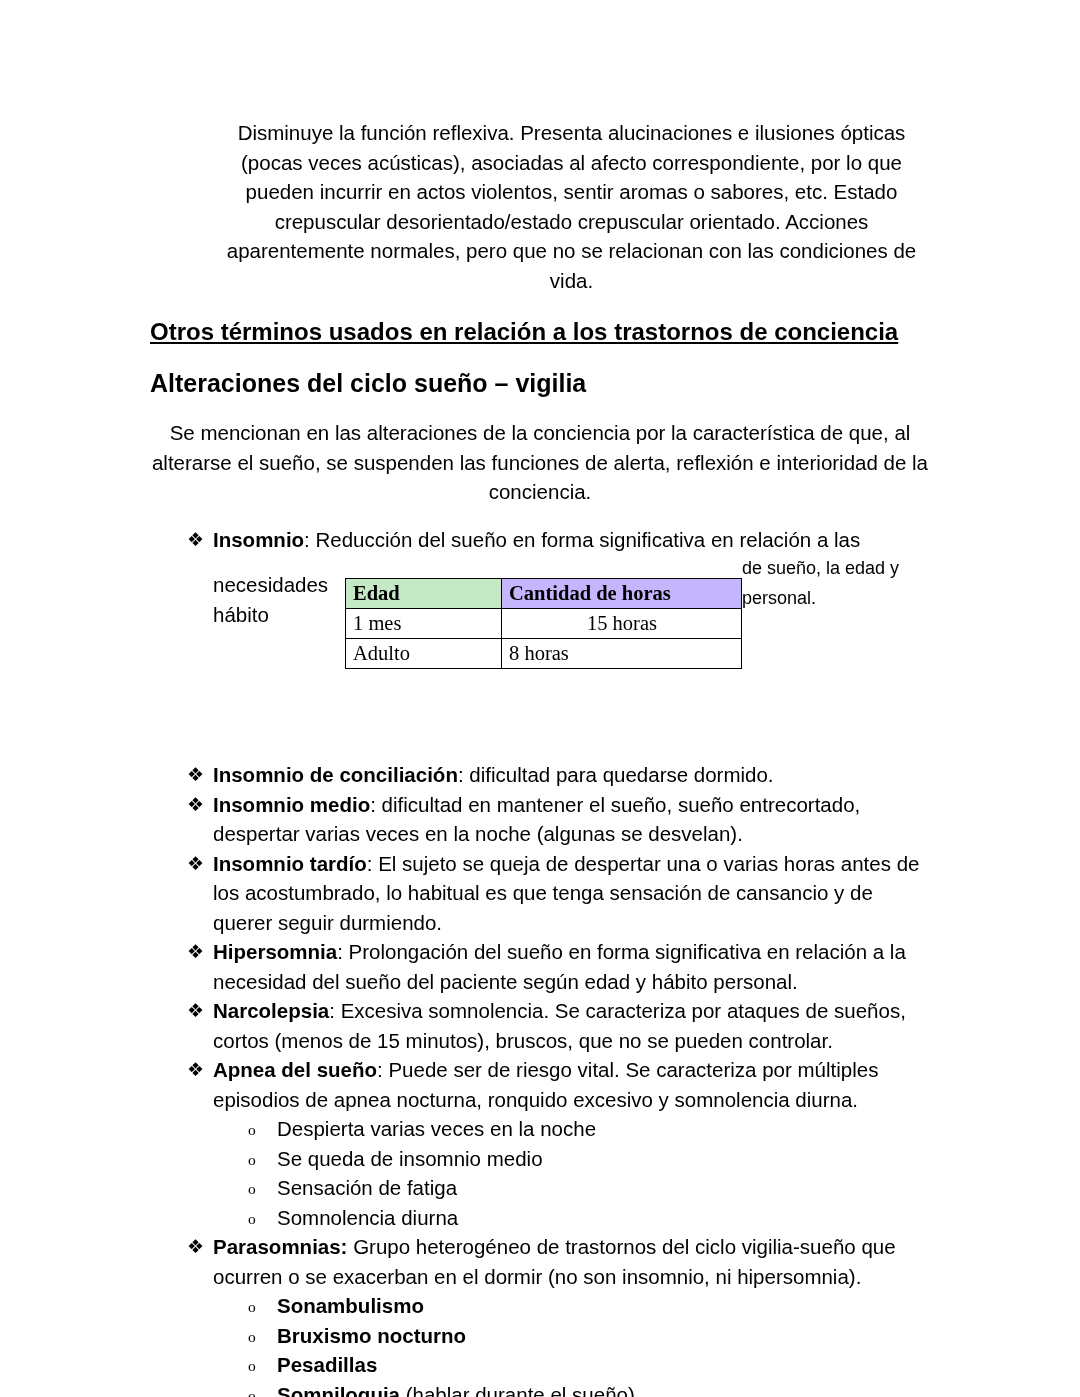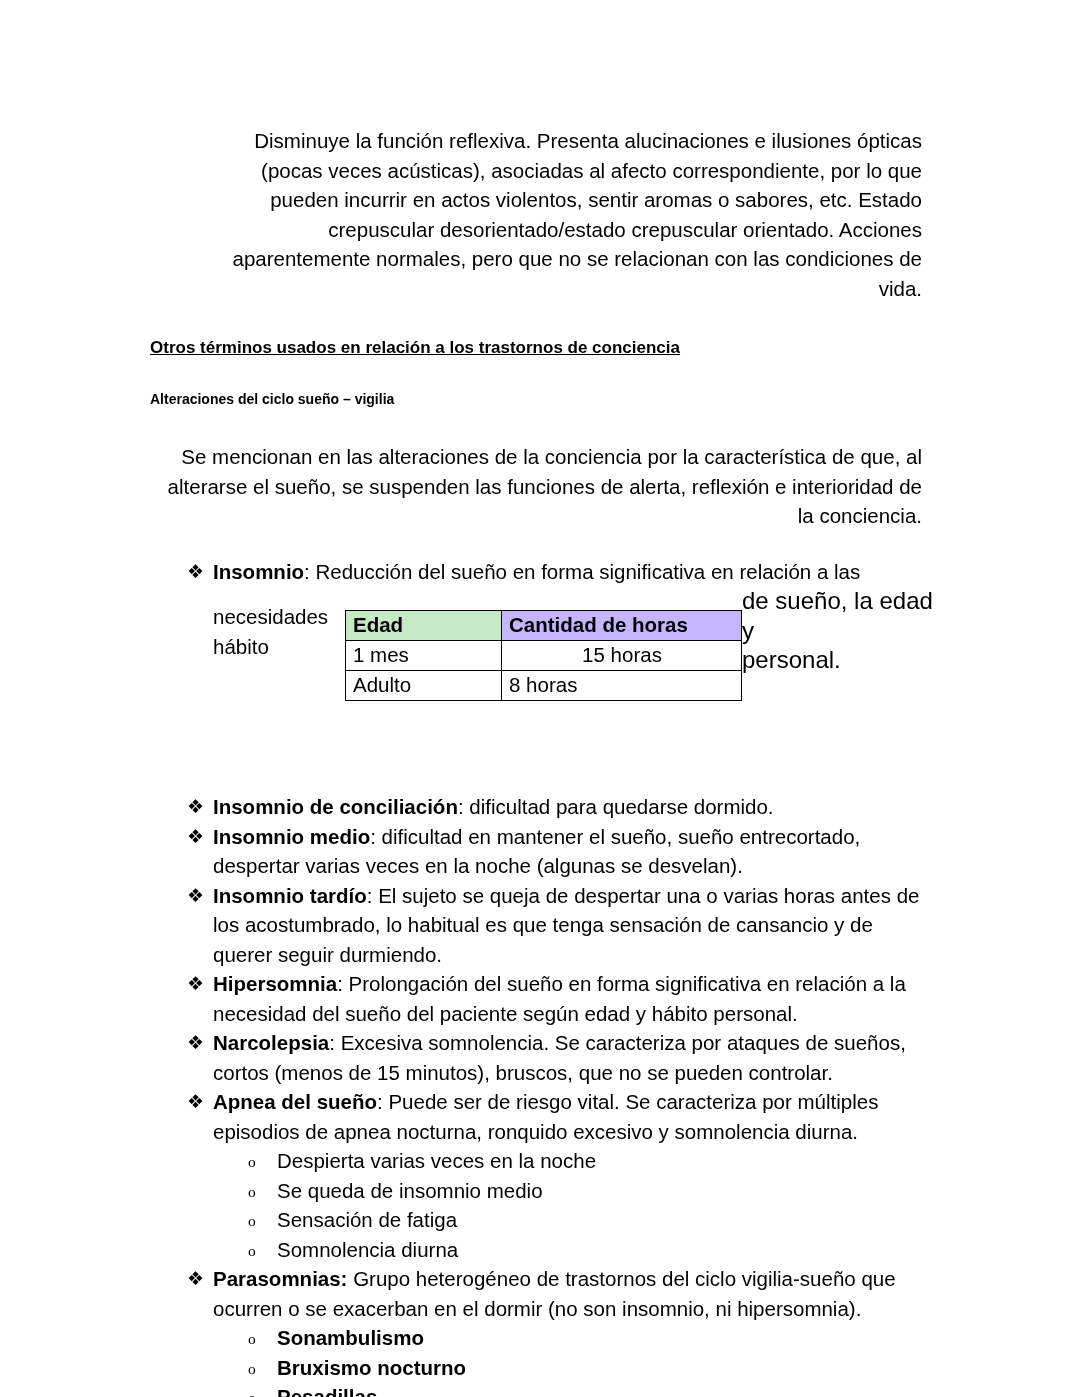--- a/index.html
+++ b/index.html
@@ -26,37 +26,37 @@
     position: absolute;
     left: 150px;
     top: 118px;
     width: 780px;
   }
 
   
   .para {
     font-size: 20.5px;
     line-height: 29.5px;
-    margin: 8px;
-    text-align: right;
+    margin: 0;
+    text-align: center;
   }
   .para-indent {
     padding-left: 63px;
   }
 
   
   .h-underline {
-    font-size: 17px;
+    font-size: 24px;
     line-height: 29.5px;
     font-weight: bold;
     text-decoration: underline;
     margin: 0;
   }
   .h-bold {
-    font-size: 14px;
+    font-size: 25px;
     line-height: 29.5px;
     font-weight: bold;
     margin: 0;
   }
   .sp-18 { height: 18px; }
   .sp-20 { height: 20px; }
   .sp-22 { height: 22px; }
   .sp-26 { height: 26px; }
 
   
@@ -130,41 +130,42 @@
     top: 16px;
     width: 150px;
     font-size: 20.5px;
     line-height: 29.5px;
   }
   .wrap-right {
     position: absolute;
     left: 592px;
     top: 0;
     width: 200px;
-    font-size: 24px;
+    font-size: 18px;
     line-height: 29.5px;
   }
 
   
   .hours-table {
     position: absolute;
     left: 195px;
     top: 24px;
     border-collapse: collapse;
     font-size: 20.5px;
     line-height: 24px;
     background: #ffffff;
   }
   .hours-table td, .hours-table th {
     border: 1.5px solid #000000;
     padding: 2px 6px 3px 7px;
     text-align: left;
     font-weight: normal;
     vertical-align: middle;
     height: 19px;
+    font-family: Liberation Serif, serif;
   }
   .hours-table thead th {
     background: #c5e8c5;
     font-weight: bold;
   }
   .hours-table .col-age { width: 142px; }
   .hours-table .col-hours { width: 226px; }
 </style>
 </head>
 <body>

